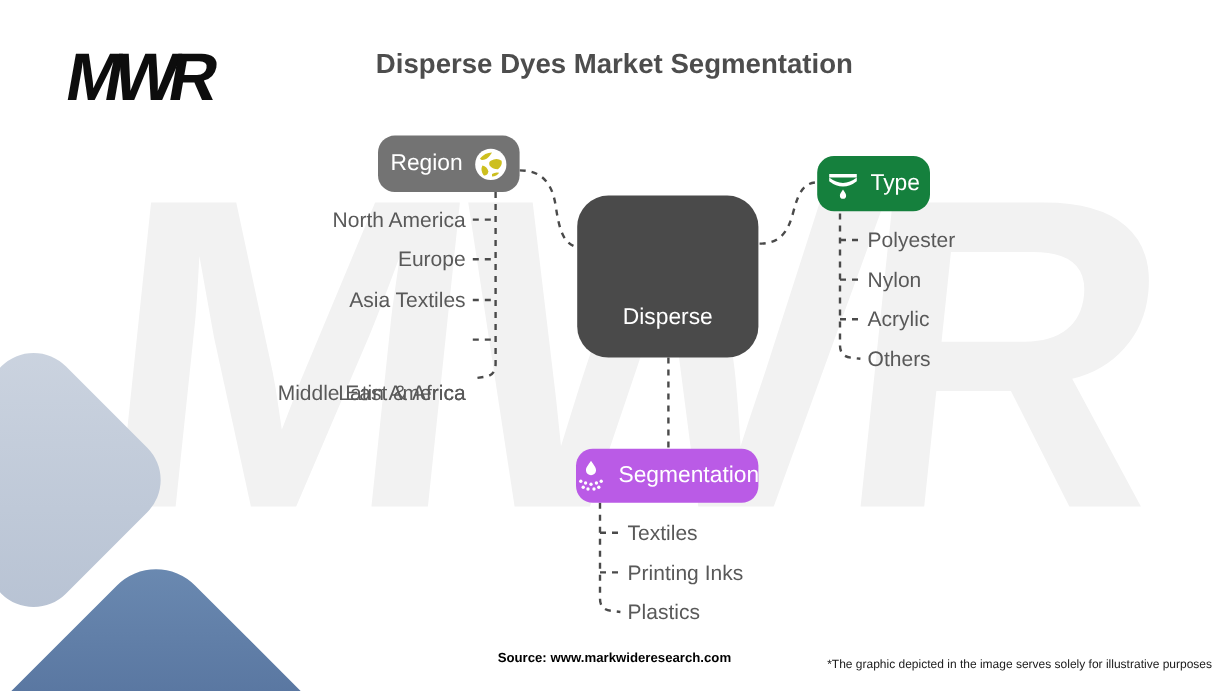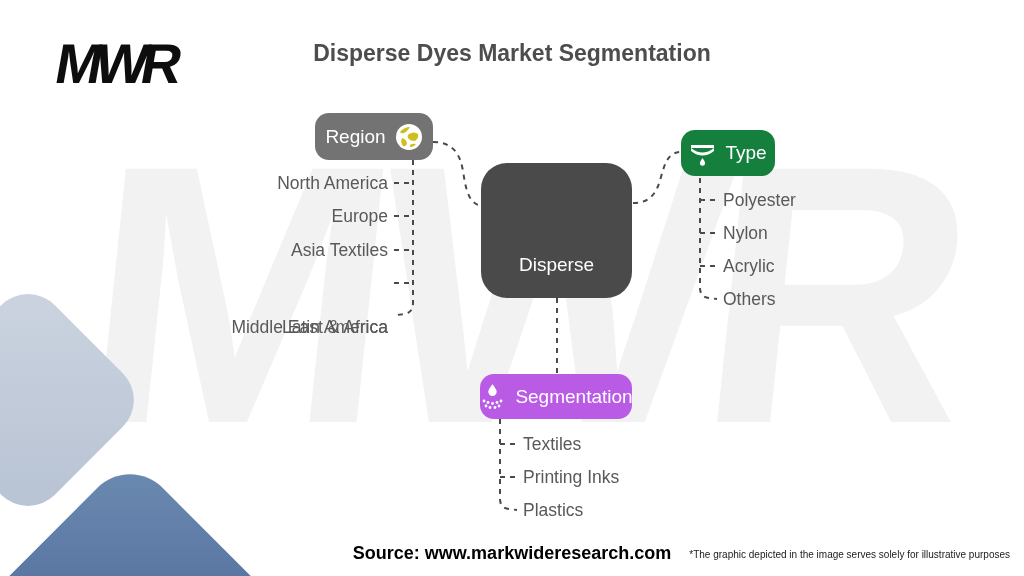--- a/index.html
+++ b/index.html
@@ -60,21 +60,21 @@
   .item { position:absolute; z-index:2; font-size:17.5px; color:#595959; line-height:22px; white-space:nowrap; }
   .item-right { right:636px; text-align:right; }
   .r0{top:172px;} .r1{top:205px;} .r2{top:239px;} .r3{top:272px;margin-top:44px;} .r4{top:316px;}
   .item-type { left:723px; }
   .t0{top:189px;} .t1{top:222px;} .t2{top:255px;} .t3{top:288px;}
   .item-app { left:523px; }
   .a0{top:433px;} .a1{top:466px;} .a2{top:499px;}
   
   .source {
     position:absolute; z-index:2; left:50%; transform:translateX(-50%); top:543px;
-    font-size:18px; font-weight:bold; color:#000;
+    font-size:11px; font-weight:bold; color:#000;
   }
   .disclaimer {
     position:absolute; z-index:2; right:14px; top:549px;
     font-size:10px; color:#1a1a1a;
   }
 </style>
 </head>
 <body>
 
 <div class="watermark">MWR</div>

